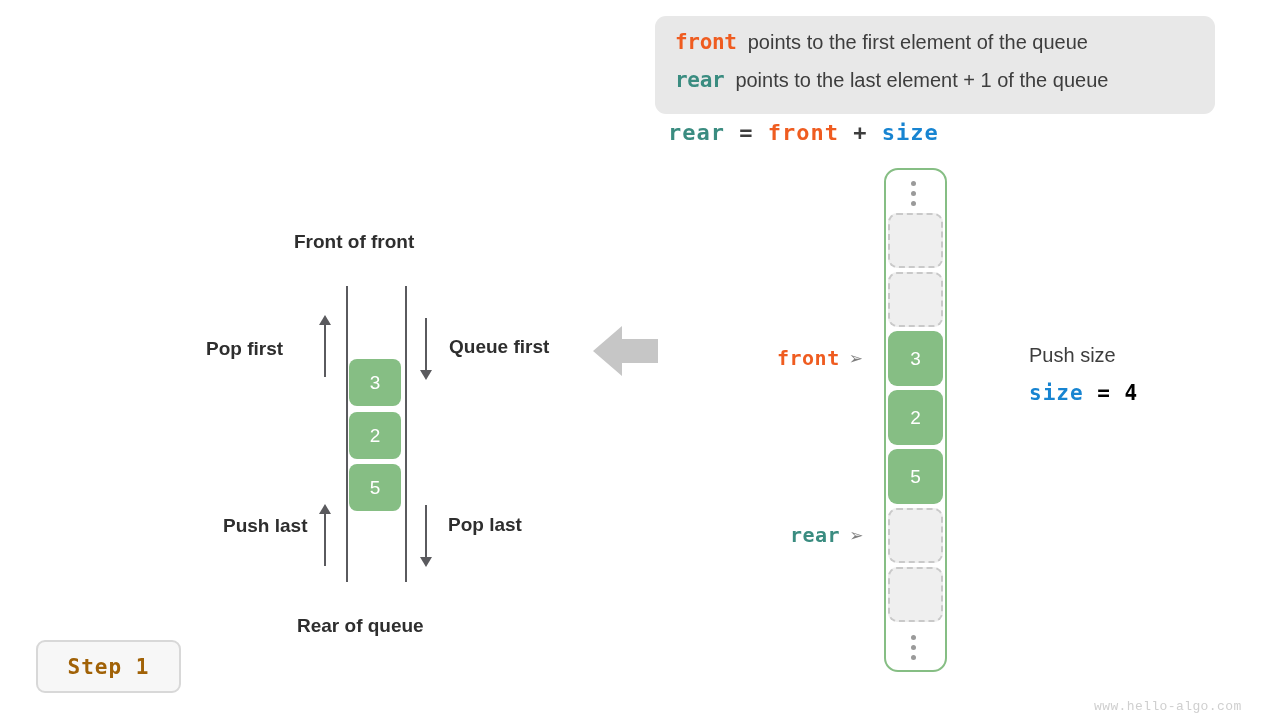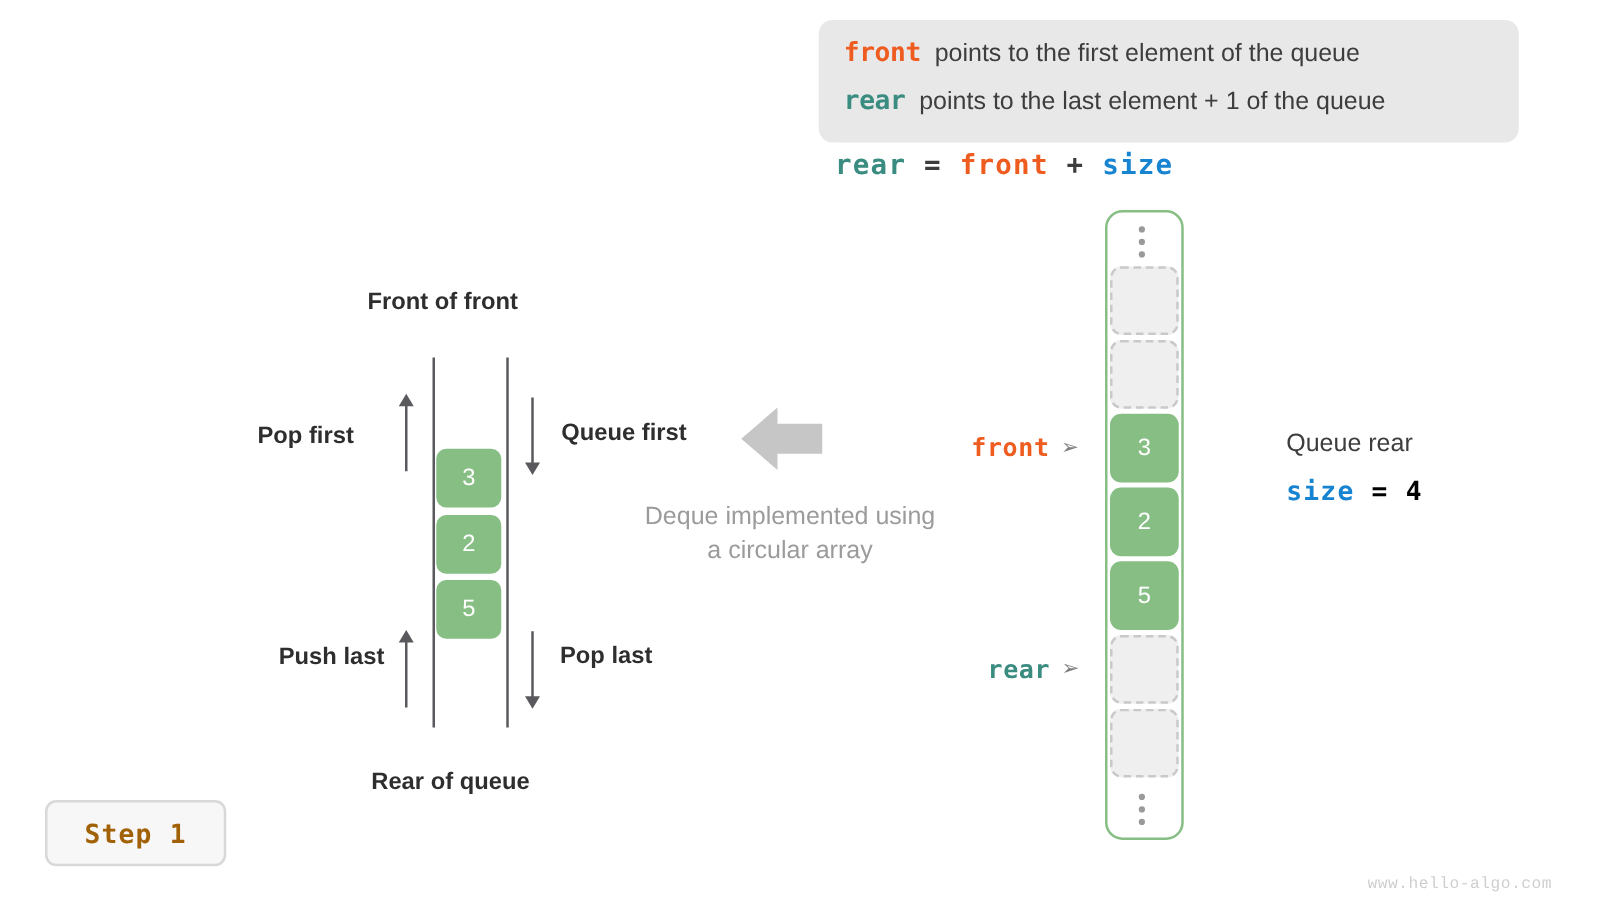--- a/index.html
+++ b/index.html
@@ -319,24 +319,20 @@
   </div>
 
   <div class="stack-cell" style="top:359px">3</div>
   <div class="stack-cell" style="top:412px">2</div>
   <div class="stack-cell" style="top:464px">5</div>
 
   <svg id="big-arrow" viewBox="0 0 65 56">
     <polygon points="0,28 29,3 29,16 65,16 65,40 29,40 29,53" fill="#c6c6c6"></polygon>
   </svg>
 
-  <div id="caption">
-    <div>Deque implemented using</div>
-    <div>a circular array</div>
-  </div>
 
   <div id="array-frame"></div>
 
   <div class="dots" id="dots-top">
     <span></span>
       <span></span>
       <span></span>
   </div>
   <div class="dots" id="dots-bottom">
     <span></span>
@@ -354,21 +350,21 @@
 
   <div class="ptr" id="ptr-front">
     <span class="mono kw-front">front</span>
     <span class="tip">➢</span>
   </div>
   <div class="ptr" id="ptr-rear">
     <span class="mono kw-rear">rear</span>
     <span class="tip">➢</span>
   </div>
 
-  <div id="queue-size-title">Queue rear</div>
+  <div id="queue-size-title">Push size</div>
   <div id="queue-size-expr" class="mono">
     <span class="kw-size">size</span>
     <span class="op">=</span>
     <span class="op">4</span>
   </div>
 
   <div id="step-badge" class="mono">Step 1</div>
 
   <div id="watermark">www.hello-algo.com</div>
 

